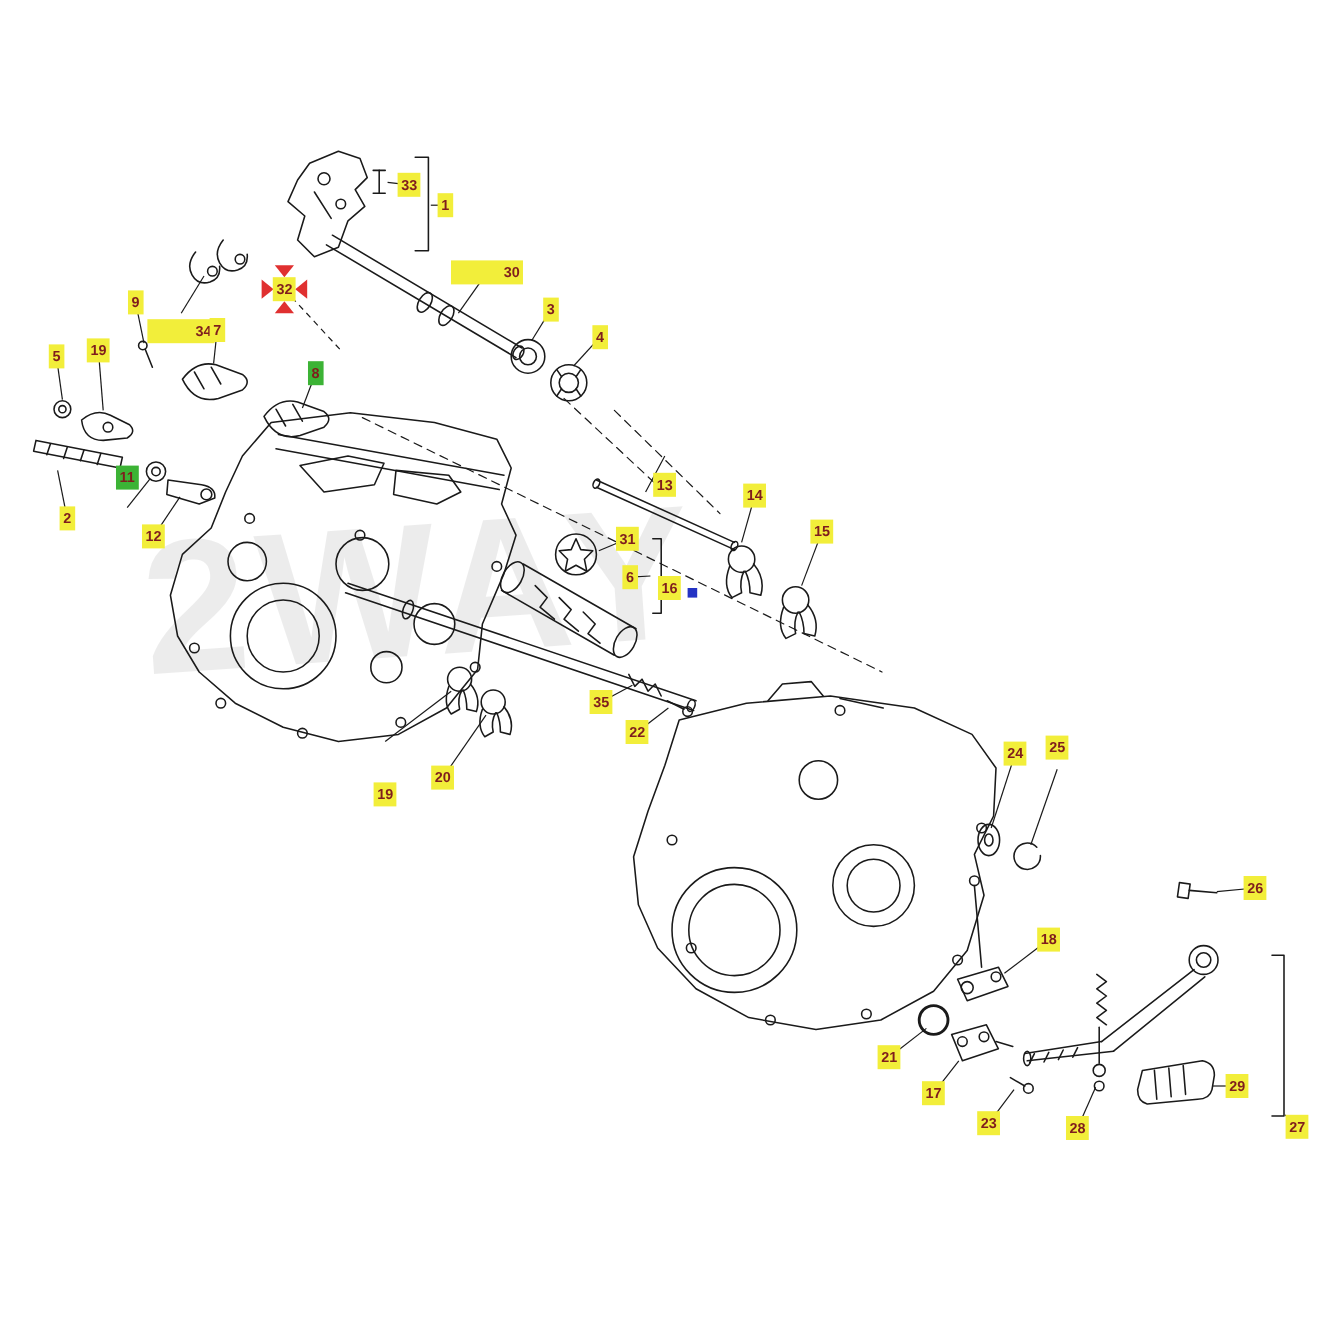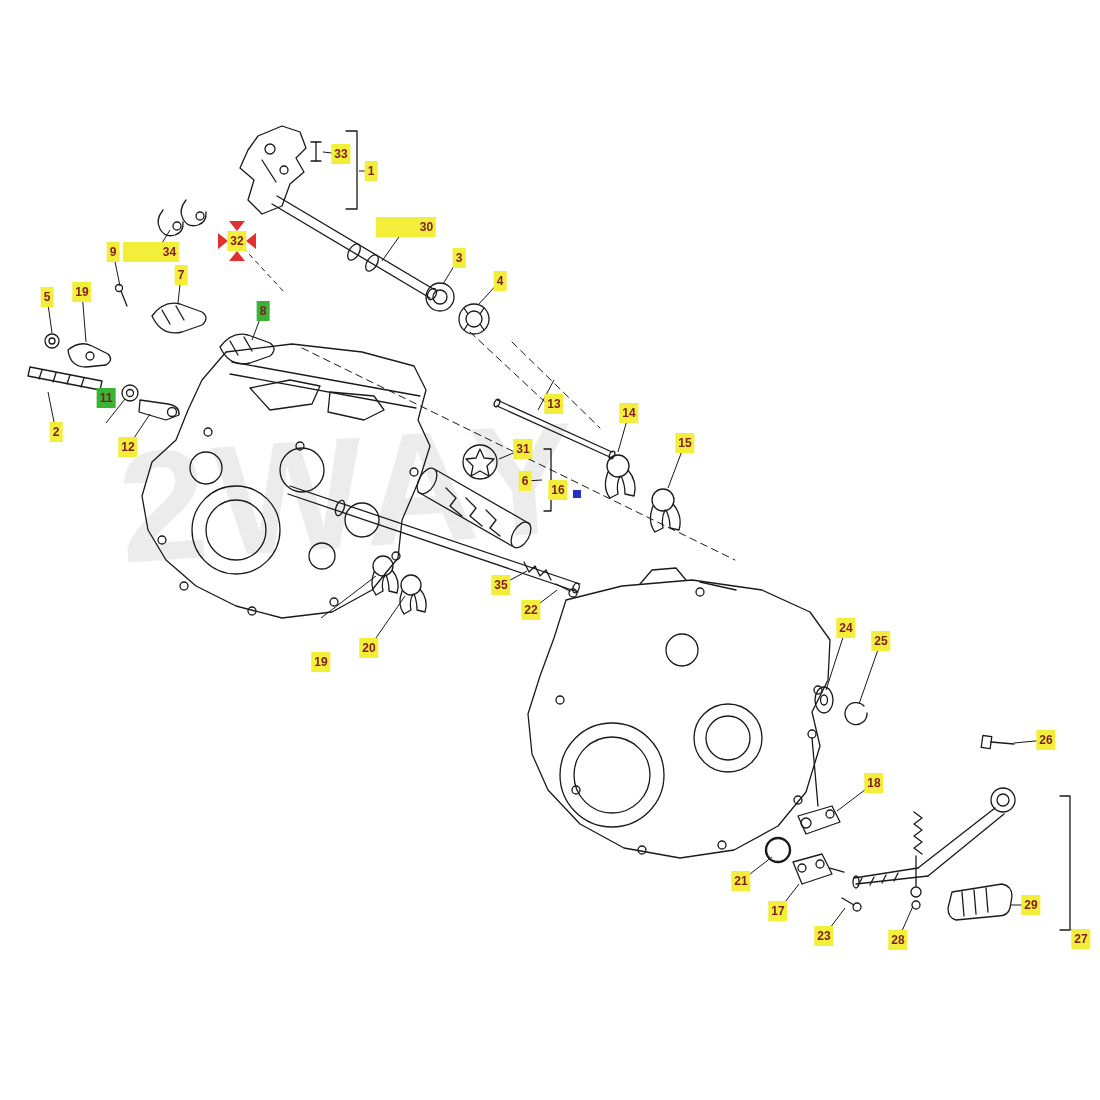--- a/index.html
+++ b/index.html
@@ -320,41 +320,41 @@
       <line x1="1081" y1="939" x2="1071" y2="929" stroke="#1a1a1a" stroke-width="1"></line>
     </svg>
 
   <div class="callout-layer">
       <div class="callout" style="left: 341px; top: 154px; background: rgb(242, 238, 58);">33</div>
       <div class="callout" style="left: 371px; top: 171px; background: rgb(242, 238, 58);">1</div>
       <div class="callout" style="left: 406px; top: 227px; background: rgb(242, 238, 58); padding-left: 44px;">30</div>
       <div class="callout" style="left: 459px; top: 258px; background: rgb(242, 238, 58);">3</div>
       <div class="callout" style="left: 500px; top: 281px; background: rgb(242, 238, 58);">4</div>
       <div class="callout" style="left: 237px; top: 241px; background: rgb(242, 238, 58);">32</div>
-      <div class="callout" style="left: 151px; top: 252px; background: rgb(242, 238, 58); padding-left: 40px;">34</div>
+      <div class="callout" style="left: 151px; top: 276px; background: rgb(242, 238, 58); padding-left: 40px;">34</div>
       <div class="callout" style="left: 113px; top: 252px; background: rgb(242, 238, 58);">9</div>
       <div class="callout" style="left: 181px; top: 275px; background: rgb(242, 238, 58);">7</div>
       <div class="callout" style="left: 47px; top: 297px; background: rgb(242, 238, 58);">5</div>
       <div class="callout" style="left: 82px; top: 292px; background: rgb(242, 238, 58);">19</div>
       <div class="callout" style="left: 263px; top: 311px; background: rgb(60, 179, 53);">8</div>
       <div class="callout" style="left: 56px; top: 432px; background: rgb(242, 238, 58);">2</div>
       <div class="callout" style="left: 106px; top: 398px; background: rgb(60, 179, 53);">11</div>
       <div class="callout" style="left: 128px; top: 447px; background: rgb(242, 238, 58);">12</div>
       <div class="callout" style="left: 554px; top: 404px; background: rgb(242, 238, 58);">13</div>
       <div class="callout" style="left: 629px; top: 413px; background: rgb(242, 238, 58);">14</div>
       <div class="callout" style="left: 685px; top: 443px; background: rgb(242, 238, 58);">15</div>
       <div class="callout" style="left: 523px; top: 449px; background: rgb(242, 238, 58);">31</div>
       <div class="callout" style="left: 525px; top: 481px; background: rgb(242, 238, 58);">6</div>
       <div class="callout" style="left: 558px; top: 490px; background: rgb(242, 238, 58);">16</div>
       <div class="callout" style="left: 321px; top: 618px; background: rgb(242, 238, 58); margin-top: 44px;">19</div>
       <div class="callout" style="left: 369px; top: 648px; background: rgb(242, 238, 58);">20</div>
       <div class="callout" style="left: 501px; top: 585px; background: rgb(242, 238, 58);">35</div>
       <div class="callout" style="left: 531px; top: 610px; background: rgb(242, 238, 58);">22</div>
       <div class="callout" style="left: 846px; top: 628px; background: rgb(242, 238, 58);">24</div>
-      <div class="callout" style="left: 881px; top: 641px; background: rgb(242, 238, 58);">25</div>
+      <div class="callout" style="left: 881px; top: 623px; background: rgb(242, 238, 58);">25</div>
       <div class="callout" style="left: 1046px; top: 740px; background: rgb(242, 238, 58);">26</div>
       <div class="callout" style="left: 874px; top: 783px; background: rgb(242, 238, 58); text-align: center;">18</div>
       <div class="callout" style="left: 741px; top: 881px; background: rgb(242, 238, 58);">21</div>
       <div class="callout" style="left: 778px; top: 911px; background: rgb(242, 238, 58);">17</div>
       <div class="callout" style="left: 824px; top: 936px; background: rgb(242, 238, 58);">23</div>
       <div class="callout" style="left: 898px; top: 940px; background: rgb(242, 238, 58);">28</div>
       <div class="callout" style="left: 1031px; top: 905px; background: rgb(242, 238, 58);">29</div>
       <div class="callout" style="left: 1081px; top: 939px; background: rgb(242, 238, 58);">27</div>
     </div>
 

